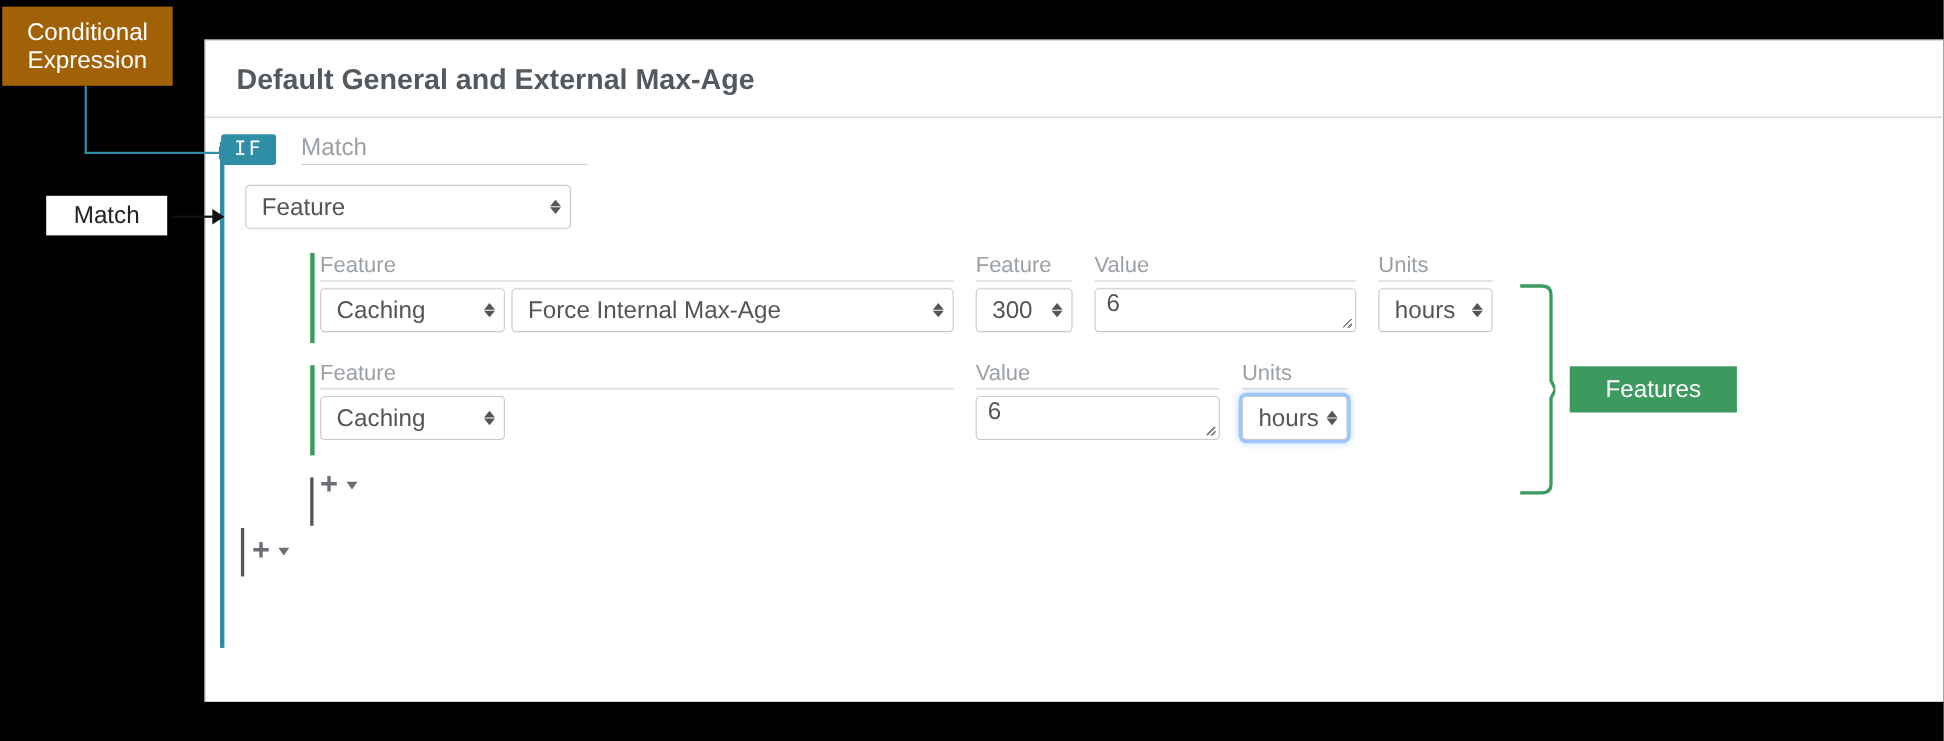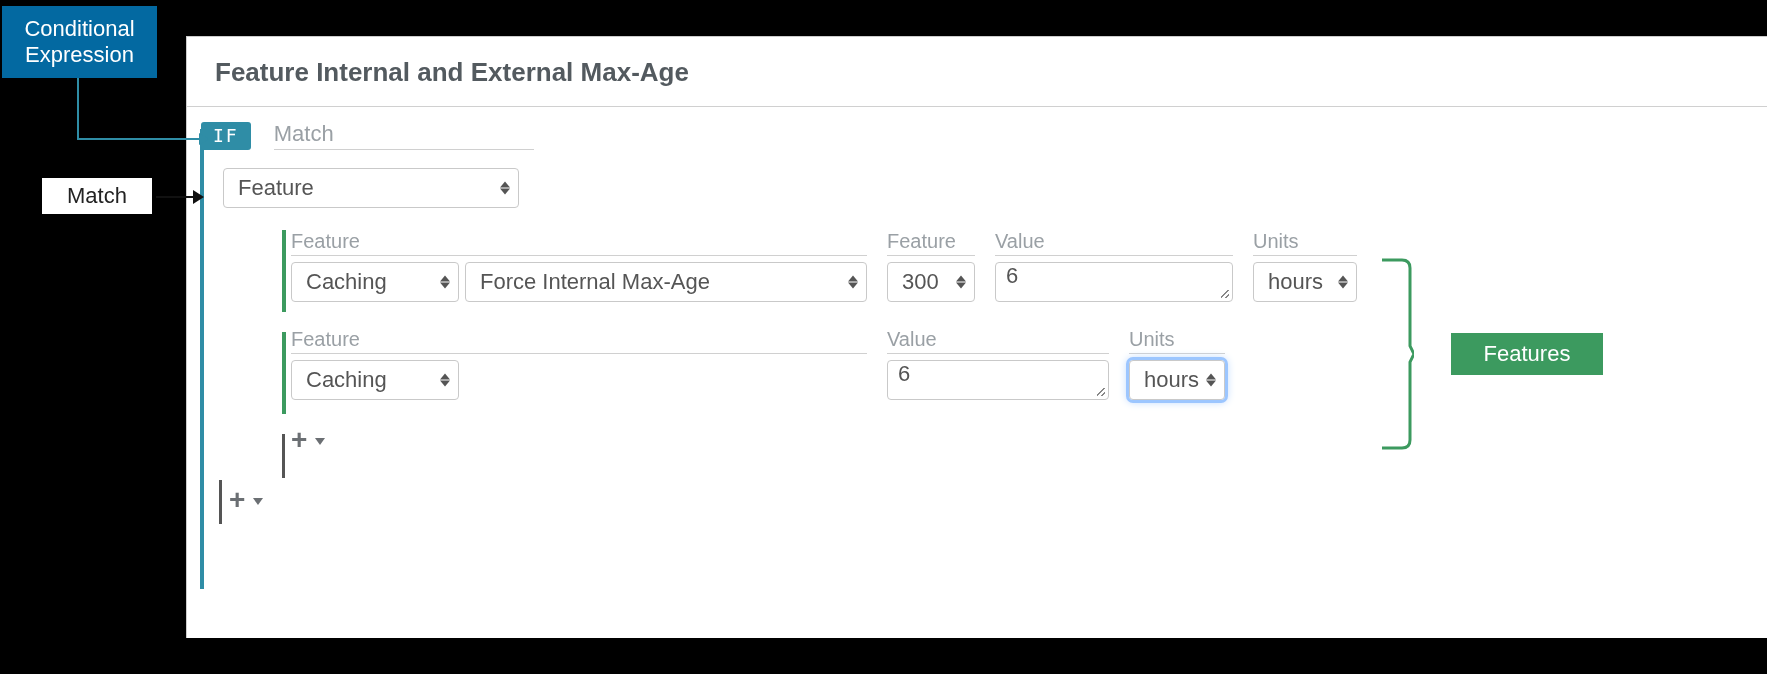--- a/index.html
+++ b/index.html
@@ -10,21 +10,21 @@
     font-size: 18px;
     color: #555;
     position: relative;
   }
 
   
   .callout-cond {
     position: absolute;
     left: 2px; top: 6px;
     width: 155px; height: 72px;
-    background: #0369a1;
+    background: #a16207;
     color: #fff;
     display: flex; align-items: center; justify-content: center;
     text-align: center;
     font-size: 22px;
     line-height: 1.2;
     z-index: 20;
   }
 
   .connector-cond {
     position: absolute;
@@ -270,41 +270,40 @@
   }
   .features-bracket svg { display: block; }
   .features-callout {
     position: absolute;
     left: 1427px; top: 333px;
     width: 152px; height: 42px;
     background: #3c9a5f;
     color: #fff;
     display: flex; align-items: center; justify-content: center;
     font-size: 22px;
-    margin-left: 24px;
   }
 </style>
 </head>
 <body>
 
 <div class="callout-cond">
   <span>Conditional Expression</span>
 </div>
 <div class="connector-cond"></div>
 <div class="connector-cond-h"></div>
 <div class="arrow-cond"></div>
 
 <div class="match-label-box">
   <span>Match</span>
 </div>
 <div class="connector-match-h"></div>
 <div class="arrow-match"></div>
 
 <div class="panel">
-  <div class="rule-name">Feature Internal and External Max-Age</div>
+  <div class="rule-name">Default General and External Max-Age</div>
 
   <div class="body">
     <div class="teal-bar"></div>
 
     <div class="if-row">
       <span class="if-badge">IF</span>
       <span class="if-label">Match</span>
     </div>
 
     <div class="match-row">

